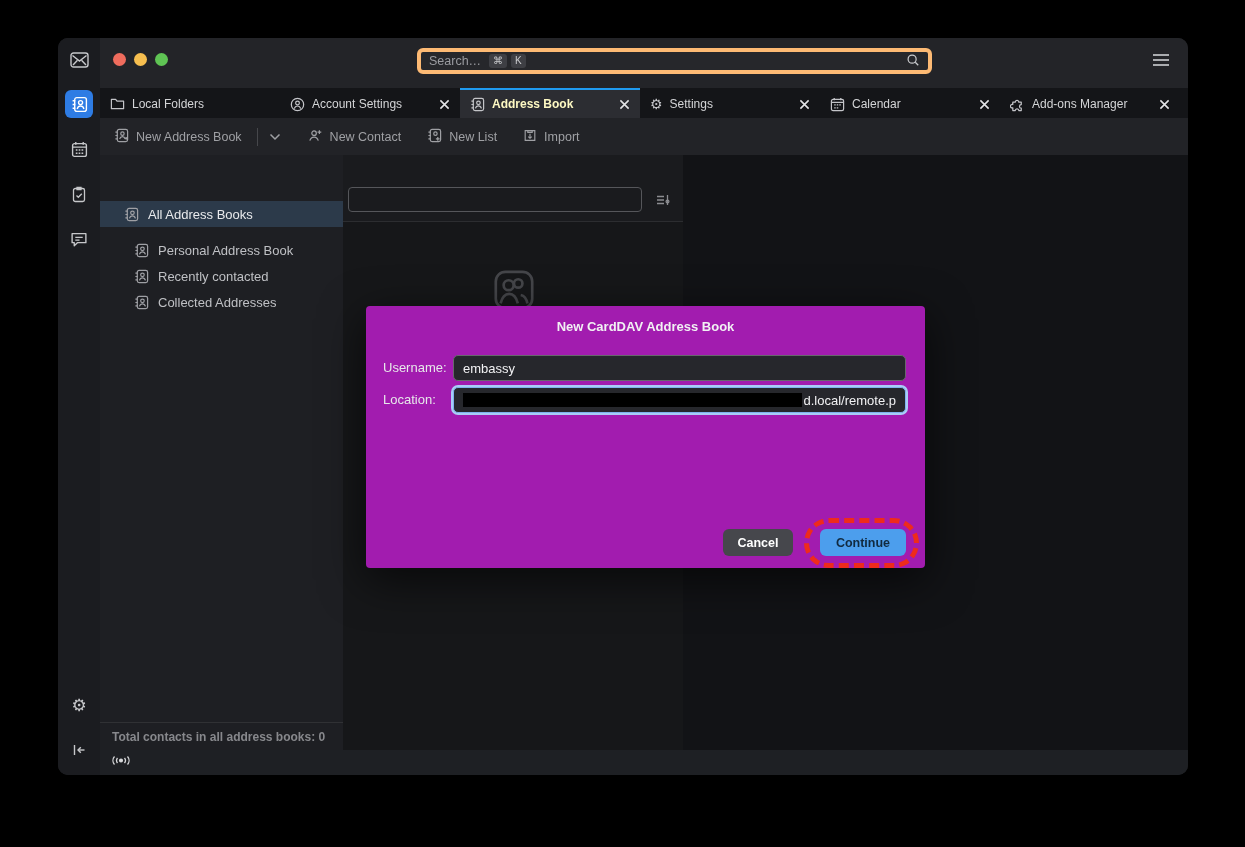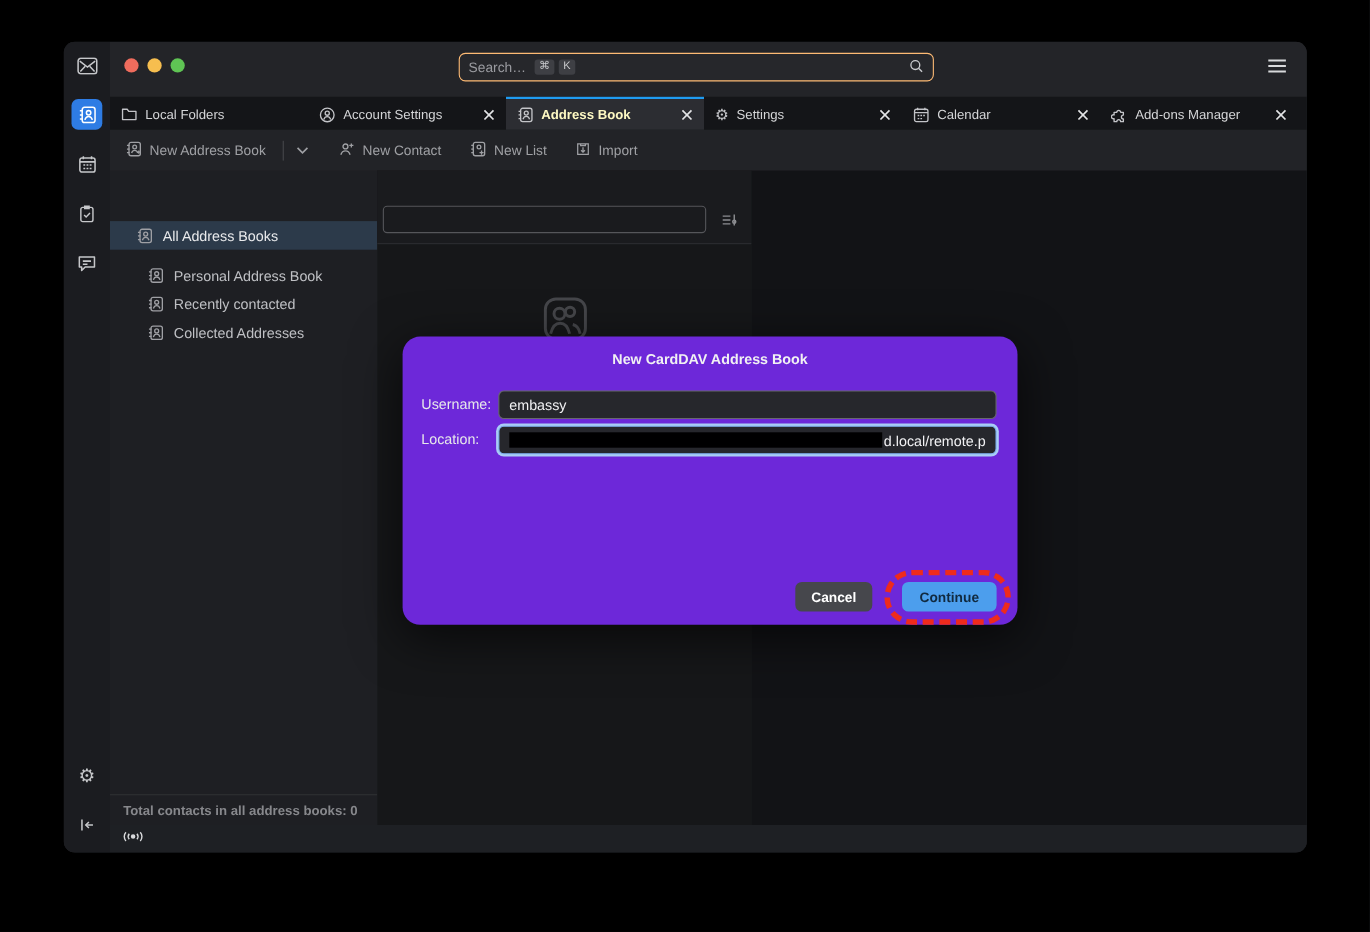--- a/index.html
+++ b/index.html
@@ -13,21 +13,21 @@
   .rail-btn svg { display:block; }
   .gear-glyph { font-size:17px; line-height:1; color:#c6c7ca; }
 
   
   .main { position:absolute; left:42px; top:0; width:1088px; height:100%; }
 
   
   .titlebar { position:relative; height:50px; background:#232428; }
   .traffic { position:absolute; left:13px; top:15px; display:flex; gap:8px; }
   .light { width:13px; height:13px; border-radius:50%; }
-  .searchbox { position:absolute; left:317px; top:10px; width:432px; height:26px; border:1px solid #fdba74; border-radius:6px; background:#26272b; display:flex; align-items:center; padding:0 8px; color:#9a9ba0; font-size:12.5px; }
+  .searchbox { position:absolute; left:317px; top:10px; width:515px; height:26px; border:4px solid #fdba74; border-radius:6px; background:#26272b; display:flex; align-items:center; padding:0 8px; color:#9a9ba0; font-size:12.5px; }
   .searchbox .ph { margin-right:8px; }
   .keycap { background:#3e3f44; color:#c9cacd; border-radius:3px; font-size:10px; padding:2px 4px; margin-right:4px; line-height:1; }
   .searchbox .mag { margin-left:auto; color:#c9cacd; }
   .hamburger { position:absolute; right:18px; top:15px; color:#d8d9db; }
 
   
   .tabbar { position:relative; height:30px; background:#141518; display:flex; }
   .tab { width:180px; height:30px; display:flex; align-items:center; padding:0 10px; gap:7px; color:#d4d5d7; font-size:12px; border-top:2px solid transparent; }
   .tab .ticon { color:#c3c4c8; display:flex; }
   .tab .tlabel { flex:1; white-space:nowrap; overflow:hidden; }
@@ -51,21 +51,21 @@
   .list-head { height:67px; border-bottom:1px solid #2c2d30; background:#1a1b1e; position:relative; }
   .list-search { position:absolute; left:5px; top:32px; width:294px; height:25px; background:#1a1b1e; border:1px solid #55565a; border-radius:4px; }
   .disp-opts { position:absolute; right:12px; top:37px; color:#8c8d91; }
   .watermark { position:absolute; left:148px; top:112px; color:#45464a; }
   .details-pane { flex:1; background:#121316; }
 
   
   .statusbar { position:relative; height:25px; background:#1e2024; display:flex; align-items:center; padding-left:10px; color:#d8d9db; }
 
   
-  .dialog { position:absolute; left:308px; top:268px; width:559px; height:262px; background:#6d28d9; border-radius:16px; box-shadow:0 12px 45px rgba(0,0,0,.65); z-index:5; }
+  .dialog { position:absolute; left:308px; top:268px; width:559px; height:262px; background:#a21caf; border-radius:4px; box-shadow:0 12px 45px rgba(0,0,0,.65); z-index:5; }
   .dlg-title { position:absolute; top:13px; left:0; width:100%; text-align:center; color:#f1f1f3; font-size:13px; font-weight:bold; }
   .dlg-label { position:absolute; left:17px; font-size:13px; color:#e7e8ea; line-height:26px; }
   .dlg-input { position:absolute; left:87px; width:453px; height:26px; background:#26272c; border:1px solid #67686d; border-radius:5px; display:flex; align-items:center; padding:0 9px; font-size:13px; color:#f2f2f4; }
   .dlg-input.focused { border:1px solid #7fb2ef; box-shadow:0 0 0 2px #a9cdf6; }
   .redaction { flex:1; height:14px; background:#000; margin-right:2px; }
   .loc-tail { white-space:nowrap; }
   .dlg-buttons { position:absolute; top:223px; right:19px; display:flex; gap:27px; }
   .btn { height:27px; border-radius:6px; border:none; font-size:12.5px; font-weight:bold; font-family:"Liberation Sans", sans-serif; display:flex; align-items:center; justify-content:center; }
   .btn.cancel { width:70px; background:#46474c; color:#fff; }
   .btn.continue { width:86px; background:#4c9eed; color:#112a40;text-align:right; }

